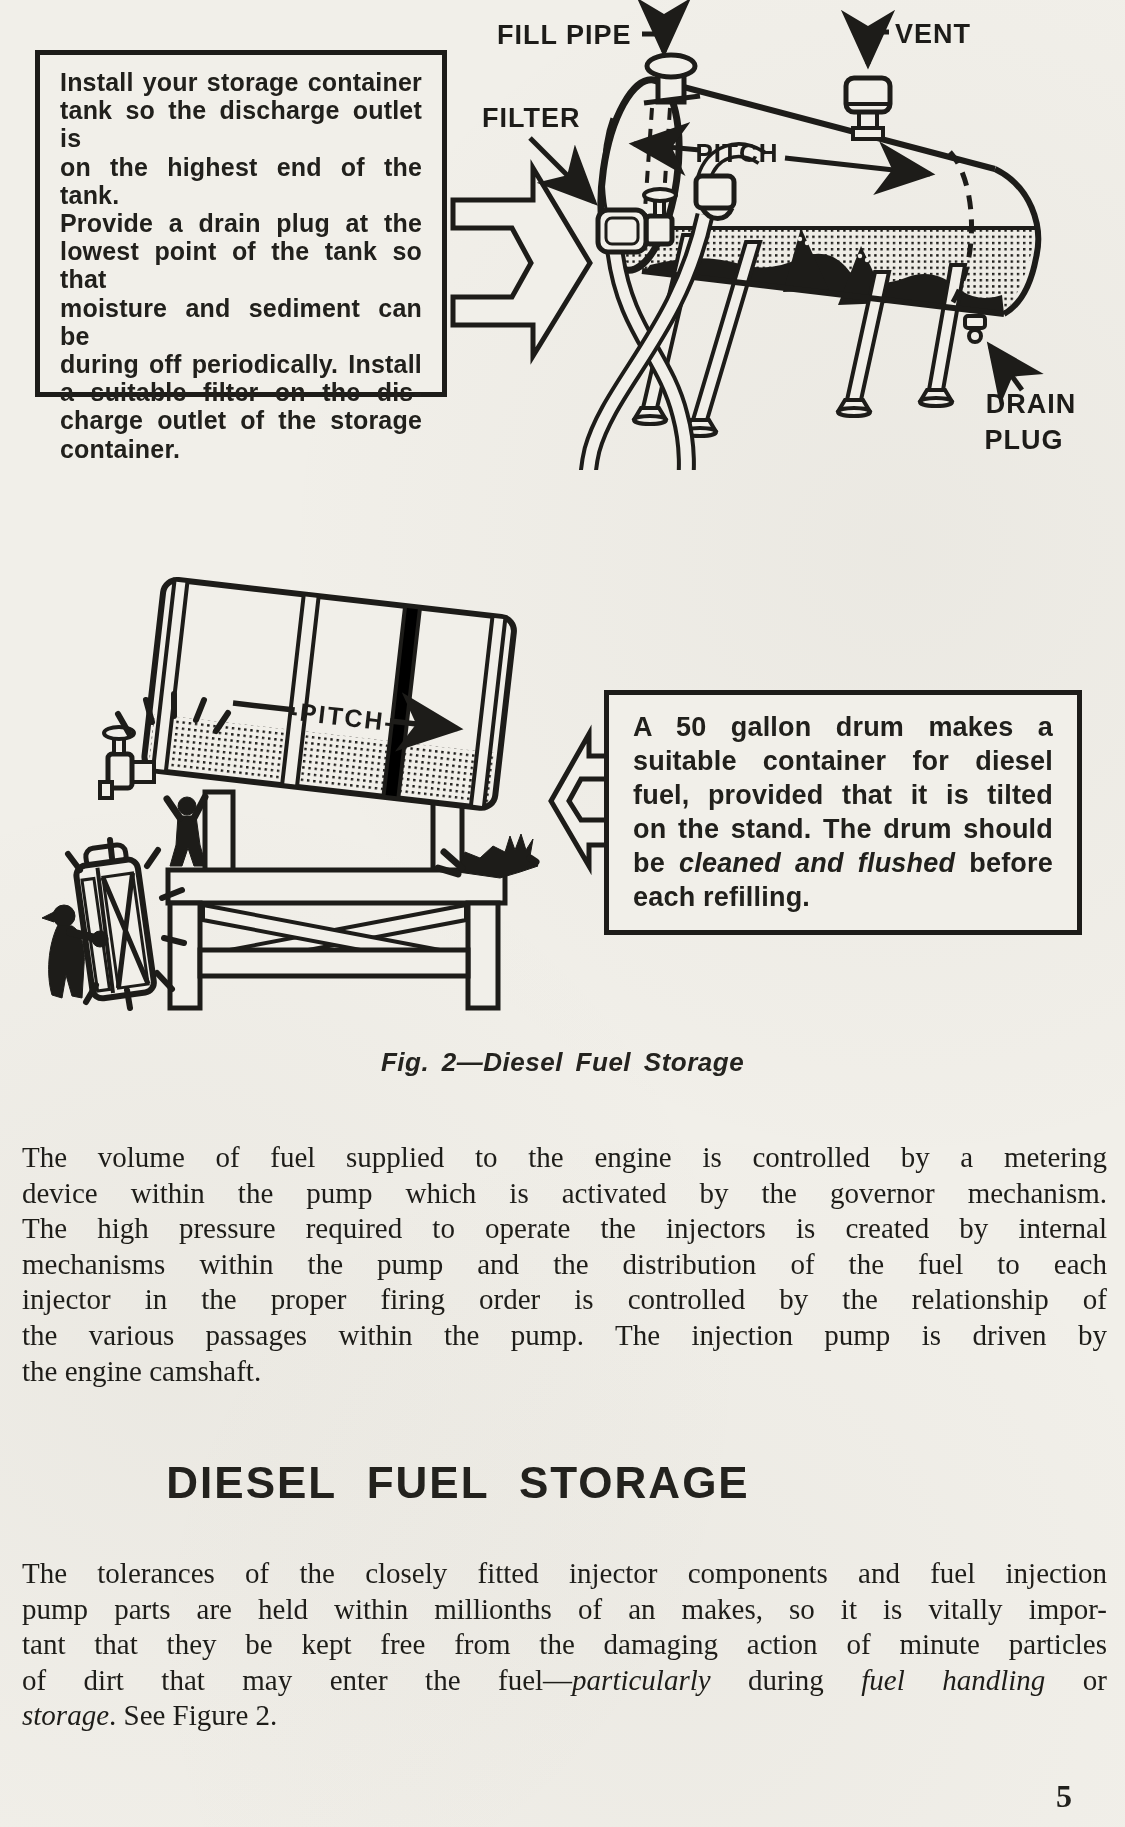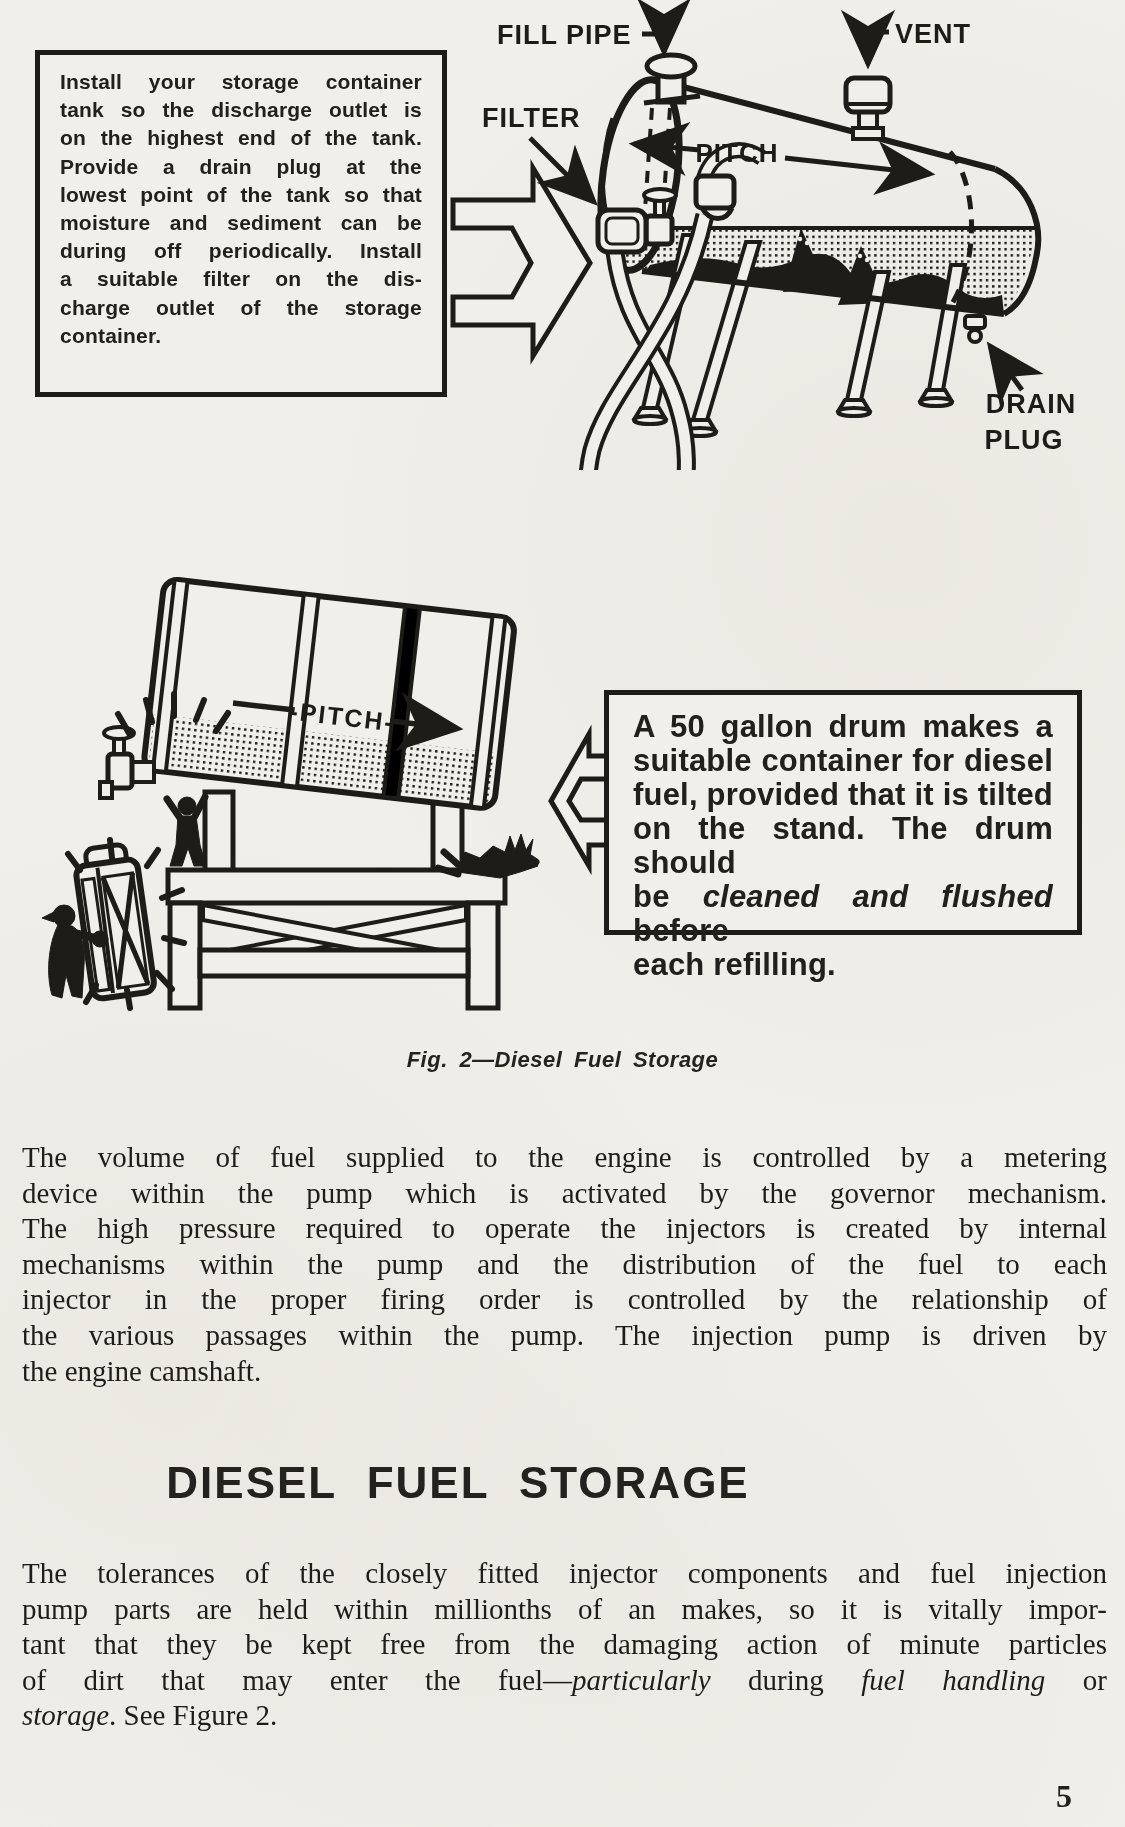--- a/index.html
+++ b/index.html
@@ -21,39 +21,39 @@
     border:5px solid #1d1c19;
     background:#f1efe9;
     font-family:"Liberation Sans",sans-serif;
     font-weight:bold;
     color:#21201c;
     box-sizing:border-box;
   }
   #callout-top{
     left:35px;top:50px;width:412px;height:347px;
     padding:13px 20px 0 20px;
-    font-size:21px;line-height:28.2px;
+    font-size:25px;line-height:28.2px;
     letter-spacing:0.2px;
   }
   #callout-drum{
     left:604px;top:690px;width:478px;height:245px;
     padding:15px 24px 0 24px;
-    font-size:31px;line-height:34px;
+    font-size:27px;line-height:34px;
     letter-spacing:0.2px;
   }
   .tline{ text-align:justify; text-align-last:justify; }
   .tline.last{ text-align-last:left; }
   .it{ font-style:italic; }
   .figure-svg{ position:absolute; }
   #caption{
     position:absolute;left:0;top:1047px;width:1125px;
     text-align:center;
     font-family:"Liberation Sans",sans-serif;
     font-style:italic;font-weight:bold;
-    font-size:22px;color:#24231f;
+    font-size:26px;color:#24231f;
     letter-spacing:0.5px;word-spacing:5px;
   }
   .bodypara{
     position:absolute;left:22px;width:1085px;
     font-family:"Liberation Serif",serif;
     font-size:29px;line-height:35.6px;
     color:#1e1d19;
   }
   #para-fuel-volume{ top:1140px; }
   #para-tolerances{ top:1556px; }

